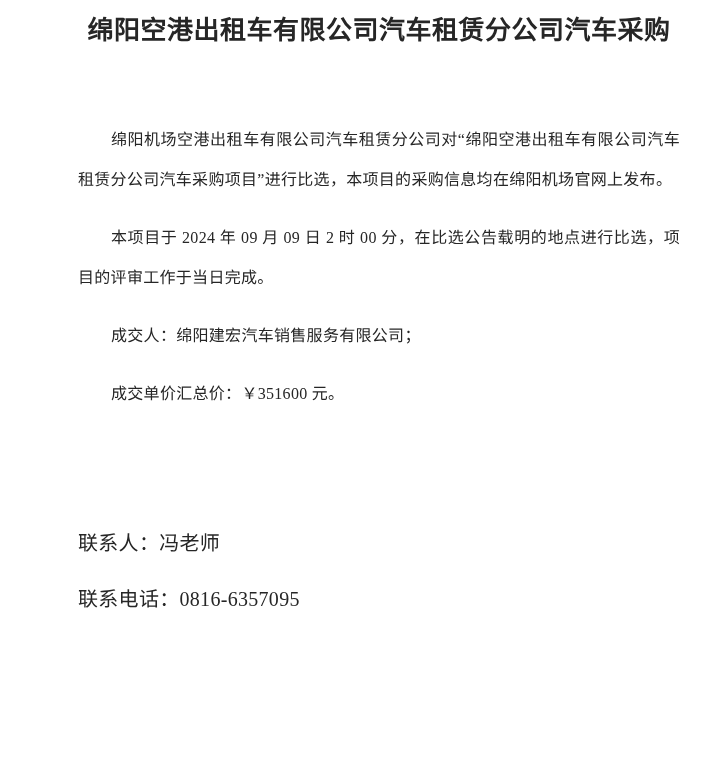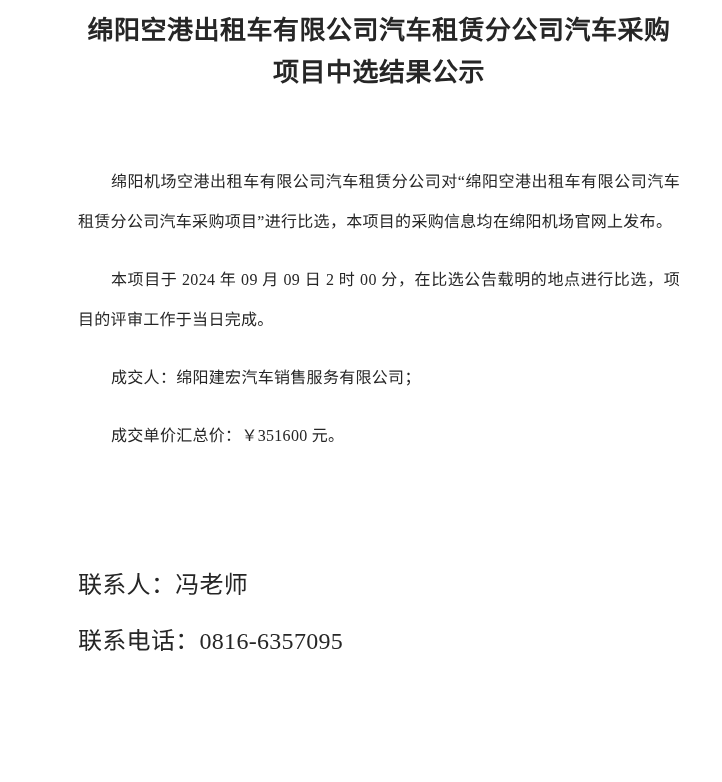--- a/index.html
+++ b/index.html
@@ -32,35 +32,34 @@
     line-height: 40px;
     margin: 0 0 18px 0;
     text-indent: 33px;
     text-align: justify;
     letter-spacing: 0.3px;
   }
   .contact-block {
     margin-top: 109px;
   }
   .contact-line {
-    font-size: 24px;
+    font-size: 20px;
     line-height: 40px;
     margin: 0 0 16px 0;
     text-indent: 0;
     letter-spacing: 0.3px;
   }
 </style>
 </head>
 <body>
 
 <div class="page">
 
   <div class="title">
     <div>绵阳空港出租车有限公司汽车租赁分公司汽车采购</div>
-    <div>项目中选结果公示</div>
   </div>
 
   <div class="body-block">
     <p class="para">绵阳机场空港出租车有限公司汽车租赁分公司对“绵阳空港出租车有限公司汽车租赁分公司汽车采购项目”进行比选，本项目的采购信息均在绵阳机场官网上发布。</p>
     <p class="para">本项目于 2024 年 09 月 09 日 2 时 00 分，在比选公告载明的地点进行比选，项目的评审工作于当日完成。</p>
     <p class="para">成交人：绵阳建宏汽车销售服务有限公司；</p>
     <p class="para">成交单价汇总价：￥351600 元。</p>
   </div>
 
   <div class="contact-block">

